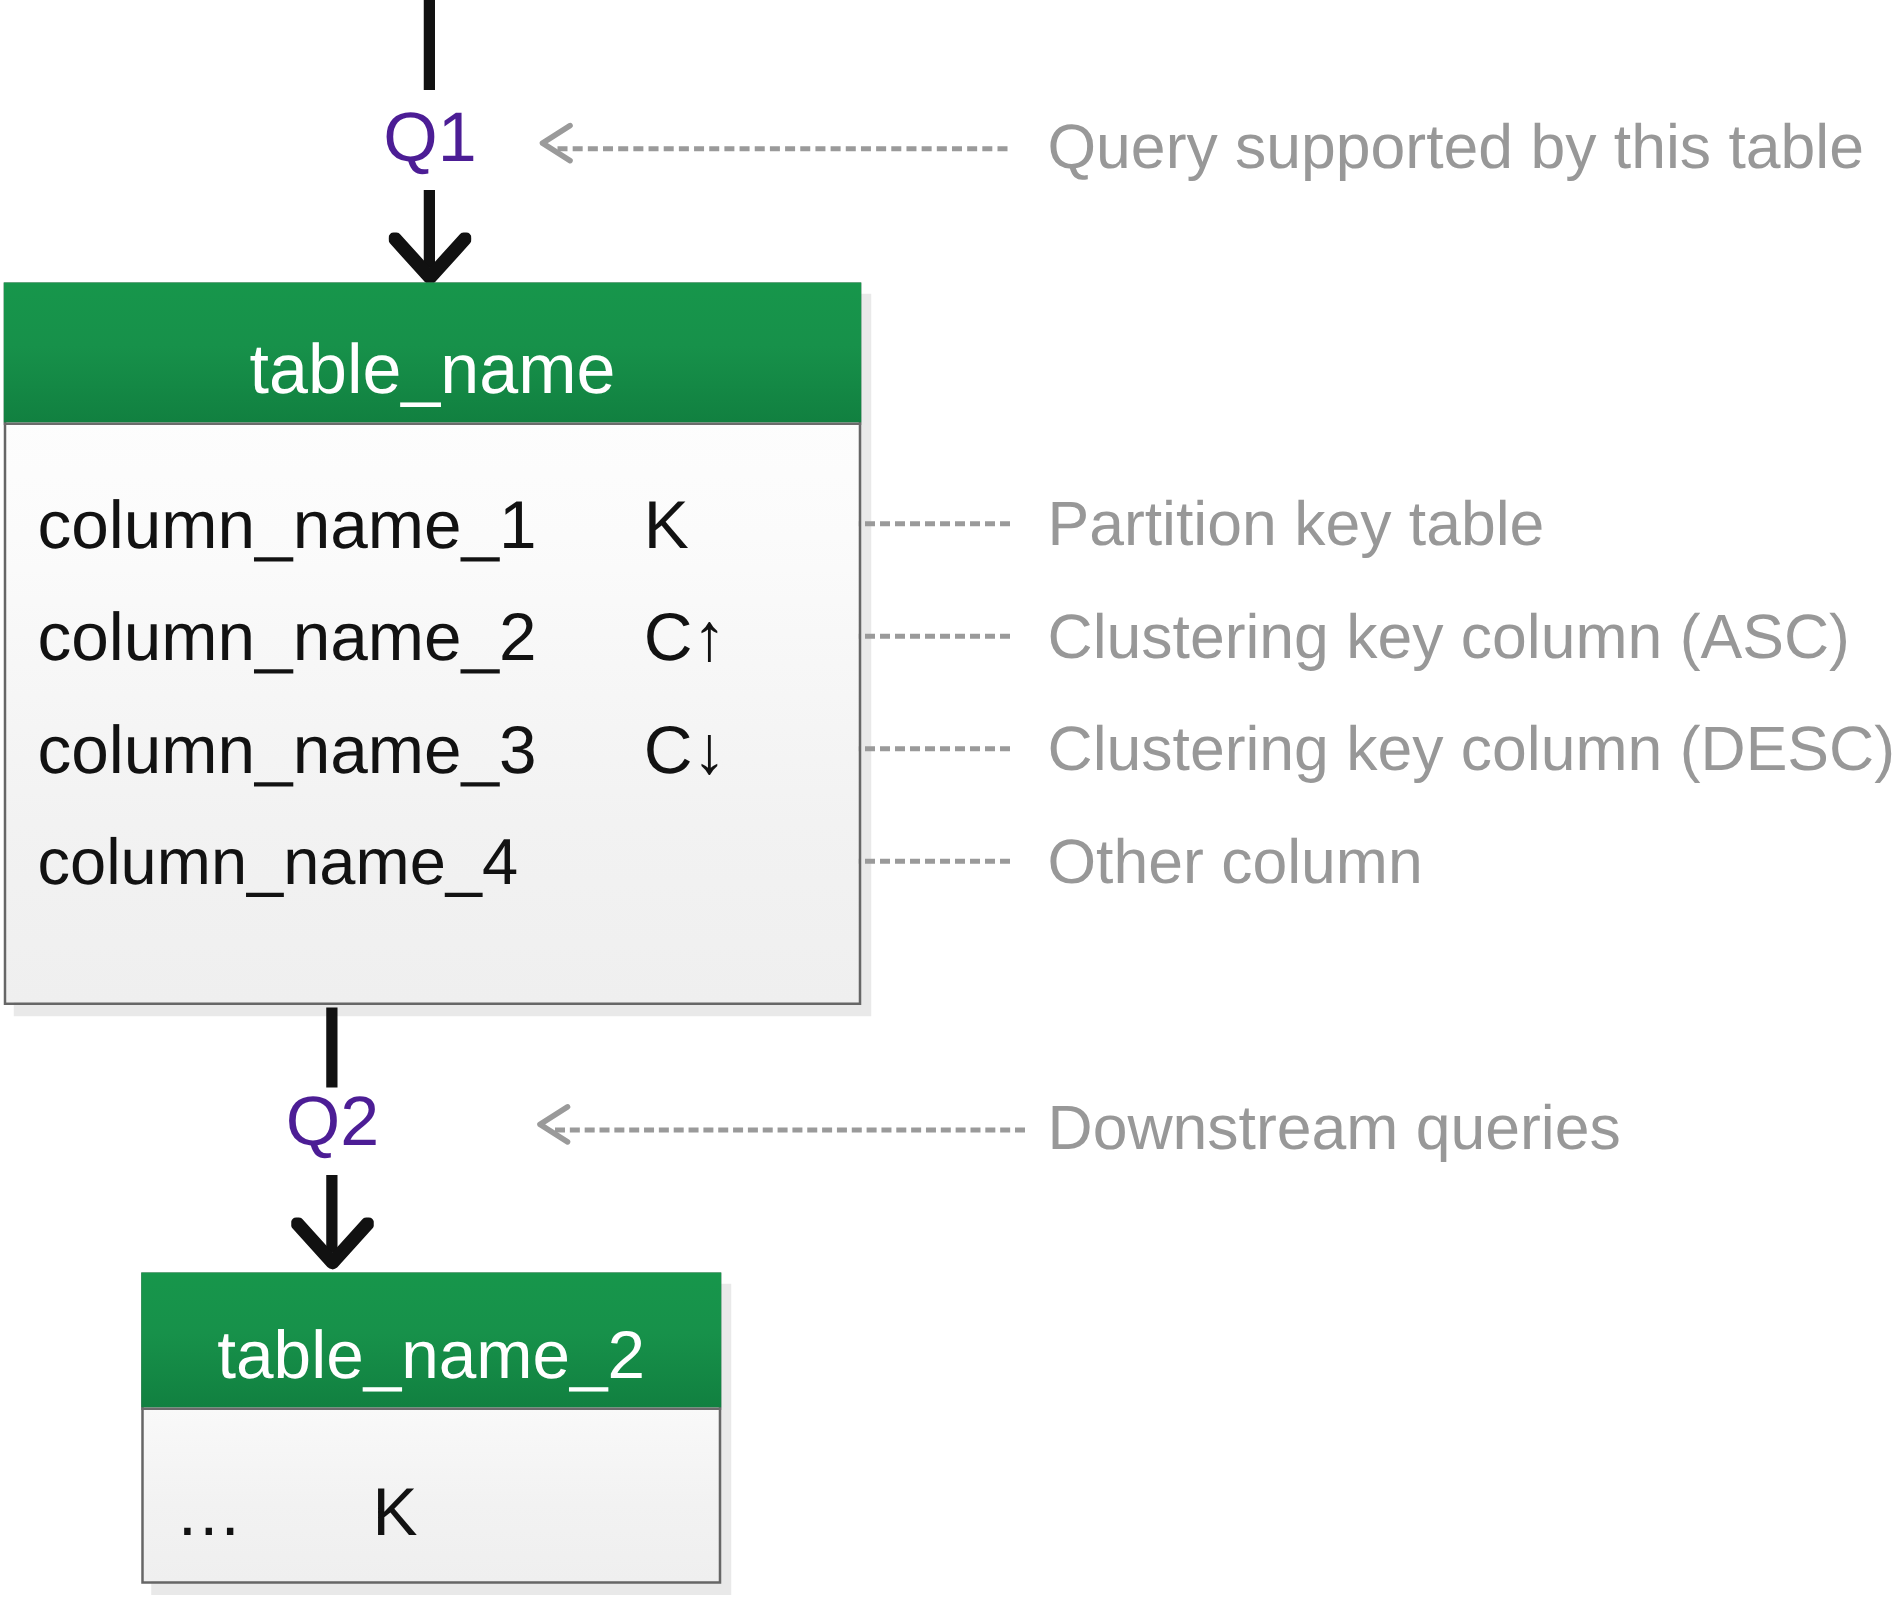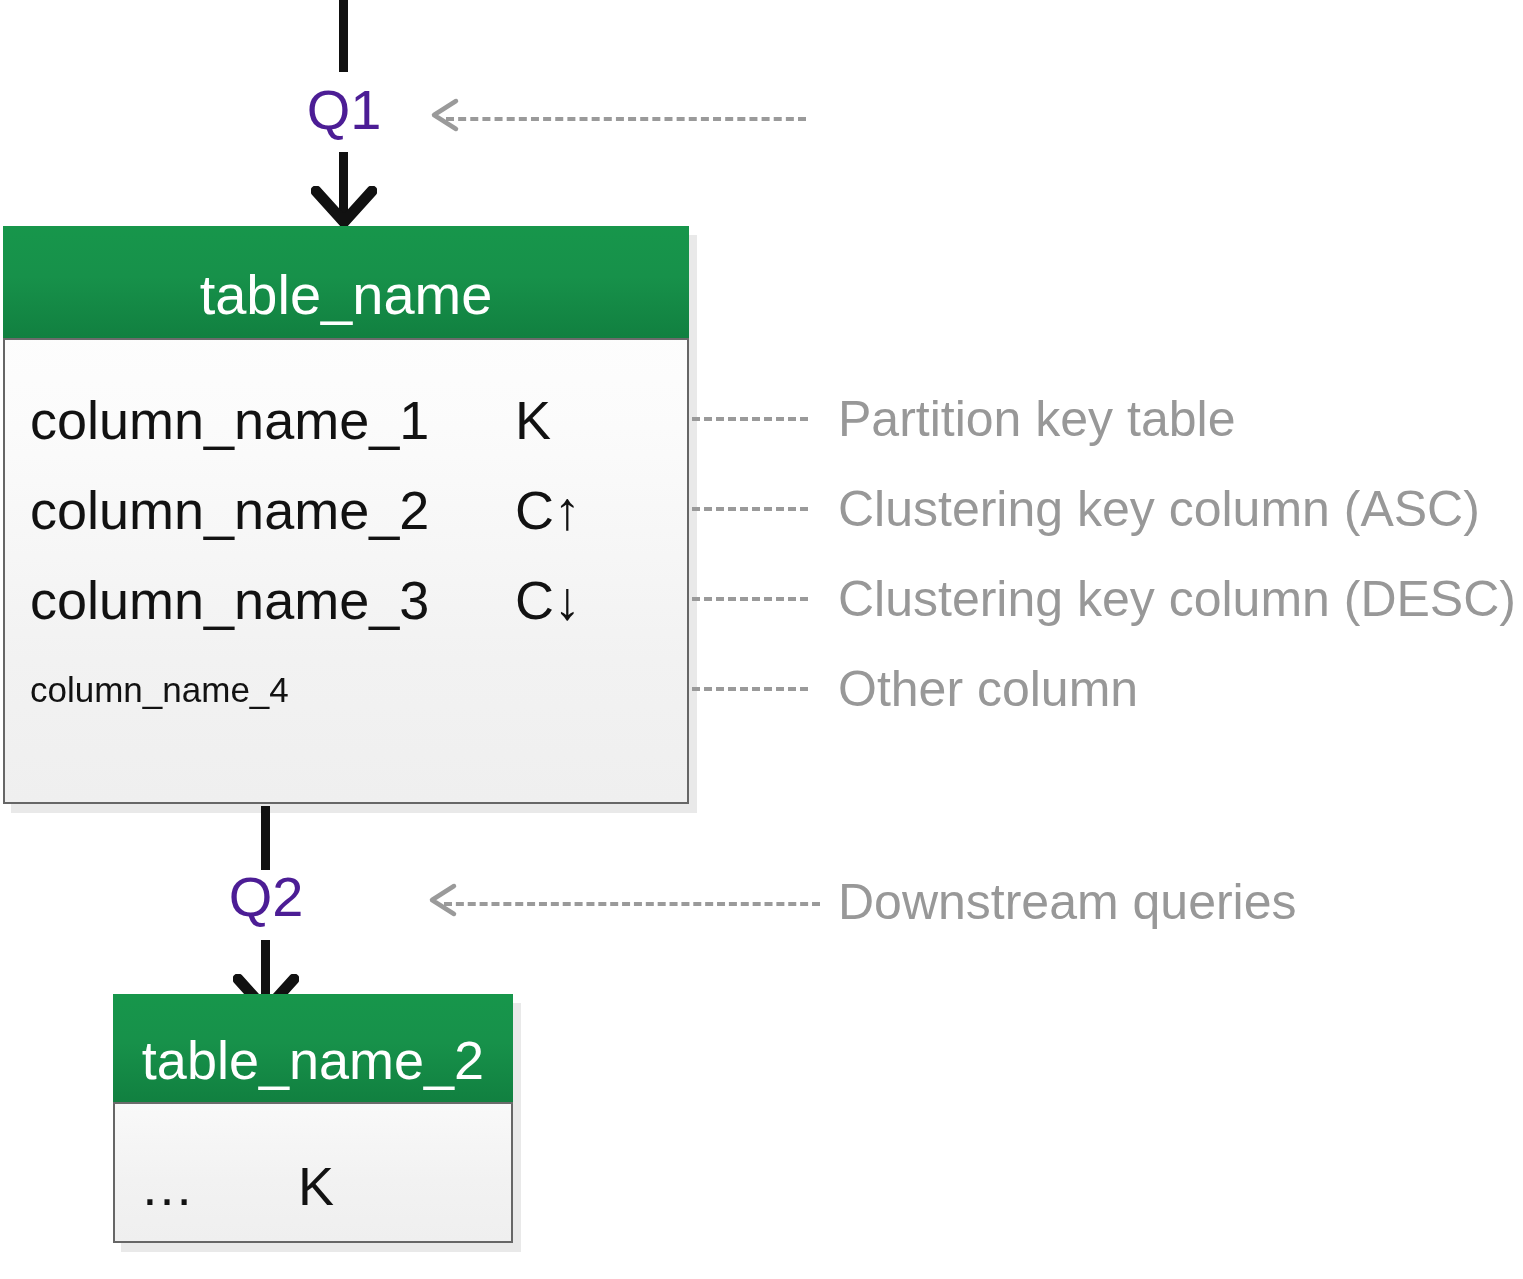--- a/index.html
+++ b/index.html
@@ -137,20 +137,21 @@
   </div>
 
   <div class="callout" style="left:428px; top:99px; width:378px; height:36px;">
     <div class="callout-line" style="left:18px; right:0;"></div>
     <div class="callout-head">
       <svg width="34" height="36" viewBox="0 0 34 36">
         <path d="M28 4 L6 18 L28 32" fill="none" stroke="#9a9a9a" stroke-width="4.5" stroke-linecap="round" stroke-linejoin="round"></path>
       </svg>
     </div>
   </div>
+  <div class="annot-text" style="left:838px; top:117px; font-size:50px;">Query supported by this table</div>
 
   <div class="table-box" style="left:3px; top:226px; width:686px; height:578px;">
     <div class="shadow"></div>
     <div class="frame"></div>
 
     <div class="table-header" style="height:114px;">
       <span class="table-header-label" style="font-size:56px;">table_name</span>
     </div>
 
     <div class="table-body" style="top:114px; bottom:0;">
@@ -164,21 +165,21 @@
         <span class="col-name" style="left:27px; font-size:54px;">column_name_2</span>
         <span class="col-key" style="left:512px; font-size:54px;">C↑</span>
       </div>
 
       <div class="col-row" style="top:260px;">
         <span class="col-name" style="left:27px; font-size:54px;">column_name_3</span>
         <span class="col-key" style="left:512px; font-size:54px;">C↓</span>
       </div>
 
       <div class="col-row" style="top:350px;">
-        <span class="col-name" style="left:27px; font-size:35px;">column_name_4</span>
+        <span class="col-name" style="left:27px; font-size:52px;">column_name_4</span>
         <span class="col-key" style="left:512px; font-size:54px;"></span>
       </div>
 
     </div>
   </div>
 
   <div class="callout" style="left:626px; top:399px; width:182px; height:36px;">
     <div class="callout-line" style="left:18px; right:0;"></div>
     <div class="callout-head">
       <svg width="34" height="36" viewBox="0 0 34 36">
@@ -233,21 +234,21 @@
   <div class="callout" style="left:426px; top:884px; width:394px; height:36px;">
     <div class="callout-line" style="left:18px; right:0;"></div>
     <div class="callout-head">
       <svg width="34" height="36" viewBox="0 0 34 36">
         <path d="M28 4 L6 18 L28 32" fill="none" stroke="#9a9a9a" stroke-width="4.5" stroke-linecap="round" stroke-linejoin="round"></path>
       </svg>
     </div>
   </div>
   <div class="annot-text" style="left:838px; top:902px; font-size:50px;">Downstream queries</div>
 
-  <div class="table-box" style="left:113px; top:994px; width:400px; height:249px;">
+  <div class="table-box" style="left:113px; top:1018px; width:464px; height:249px;">
     <div class="shadow"></div>
     <div class="frame"></div>
 
     <div class="table-header" style="height:110px;">
       <span class="table-header-label" style="font-size:54px;">table_name_2</span>
     </div>
 
     <div class="table-body" style="top:110px; bottom:0;">
       <div class="col-row" style="top:82px;">
         <span class="col-name" style="left:27px; font-size:54px;">…</span>

